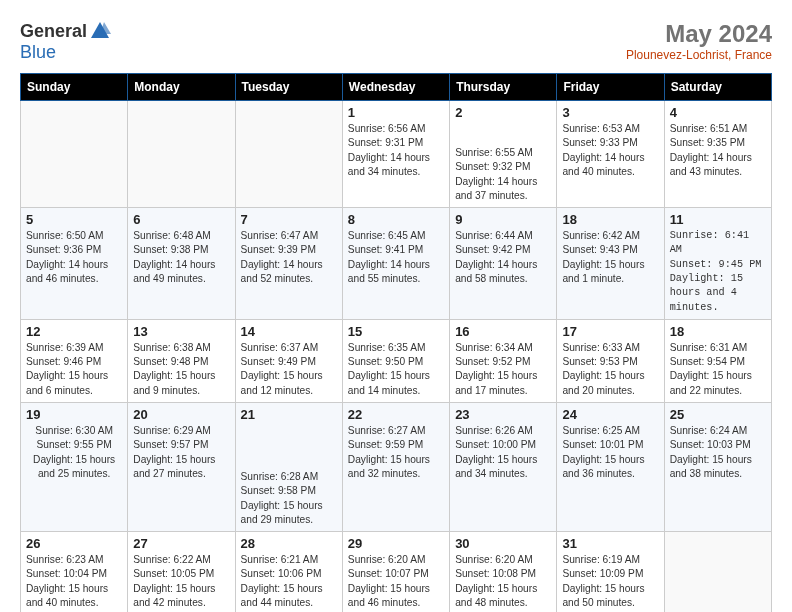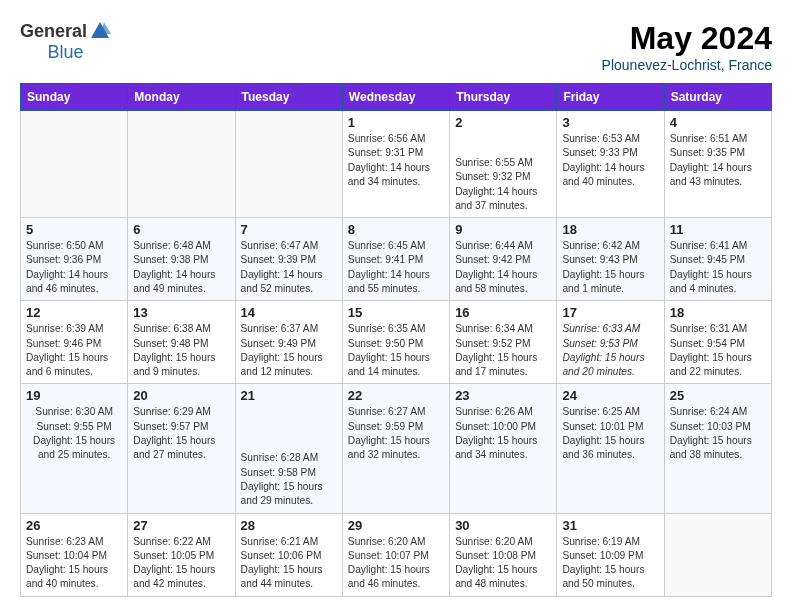--- a/index.html
+++ b/index.html
@@ -12,45 +12,45 @@
     }
     .header {
       display: flex;
       justify-content: space-between;
       align-items: flex-start;
       margin-bottom: 10px;
     }
     .logo {
       display: flex;
       flex-direction: column;
-      align-items: center;
+      align-items: flex-start;
     }
     .logo-top-line {
       display: flex;
       align-items: center;
     }
     .title-block {
       text-align: right;
     }
     .month-title {
-      font-size: 32px;
+      font-size: 24px;
       font-weight: bold;
-      color: #000000;
+      color: #737373;
     }
     .location-title {
-      font-size: 14px;
-      color: #0c4a6e;
+      font-size: 12px;
+      color: #c2410c;
     }
     table {
       width: 100%;
       border-collapse: collapse;
       table-layout: fixed;
     }
     th {
-      background-color: #6d28d9;
+      background-color: #000000;
       color: #fff;
       text-align: left;
       padding: 6px 6px;
       font-size: 12px;
       font-weight: bold;
       border: 1px solid #1a5a9a;
     }
     td {
       border: 1px solid #ccc;
       vertical-align: top;
@@ -176,21 +176,21 @@
 Daylight: 14 hours and 58 minutes.</div>
         </td>
         <td>
           <div class="day-number">18</div>
           <div class="day-info" style="white-space: pre-line;">Sunrise: 6:42 AM
 Sunset: 9:43 PM
 Daylight: 15 hours and 1 minute.</div>
         </td>
         <td>
           <div class="day-number">11</div>
-          <div class="day-info" style="white-space: pre-line;">Sunrise: 6:41 AM
+          <div class="day-info" style="white-space: pre-line; font-family: Liberation Mono, monospace;">Sunrise: 6:41 AM
 Sunset: 9:45 PM
 Daylight: 15 hours and 4 minutes.</div>
         </td>
       </tr>
       <tr>
         <td>
           <div class="day-number">12</div>
           <div class="day-info" style="white-space: pre-line;">Sunrise: 6:39 AM
 Sunset: 9:46 PM
 Daylight: 15 hours and 6 minutes.</div>
@@ -214,21 +214,21 @@
 Daylight: 15 hours and 14 minutes.</div>
         </td>
         <td>
           <div class="day-number">16</div>
           <div class="day-info" style="white-space: pre-line;">Sunrise: 6:34 AM
 Sunset: 9:52 PM
 Daylight: 15 hours and 17 minutes.</div>
         </td>
         <td>
           <div class="day-number">17</div>
-          <div class="day-info" style="white-space: pre-line; font-style: italic;">Sunrise: 6:33 AM
+          <div class="day-info" style="white-space: pre-line;">Sunrise: 6:33 AM
 Sunset: 9:53 PM
 Daylight: 15 hours and 20 minutes.</div>
         </td>
         <td>
           <div class="day-number">18</div>
           <div class="day-info" style="white-space: pre-line;">Sunrise: 6:31 AM
 Sunset: 9:54 PM
 Daylight: 15 hours and 22 minutes.</div>
         </td>
       </tr>

